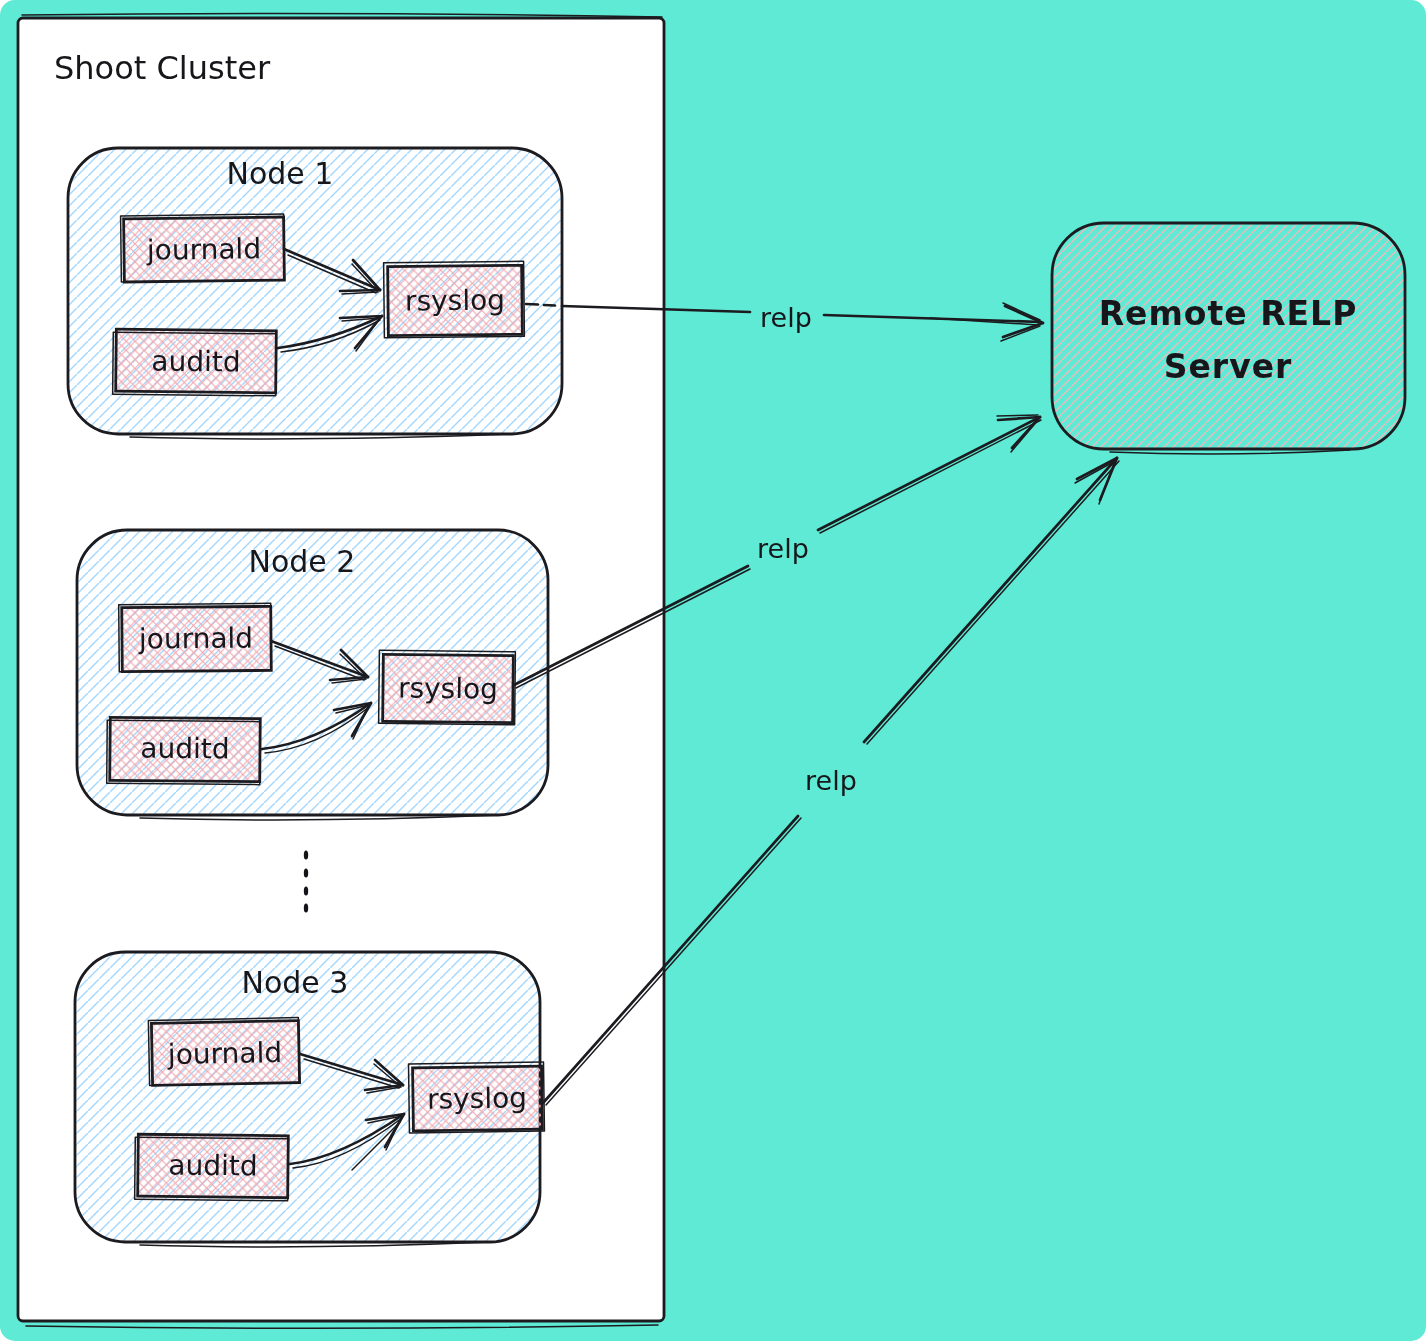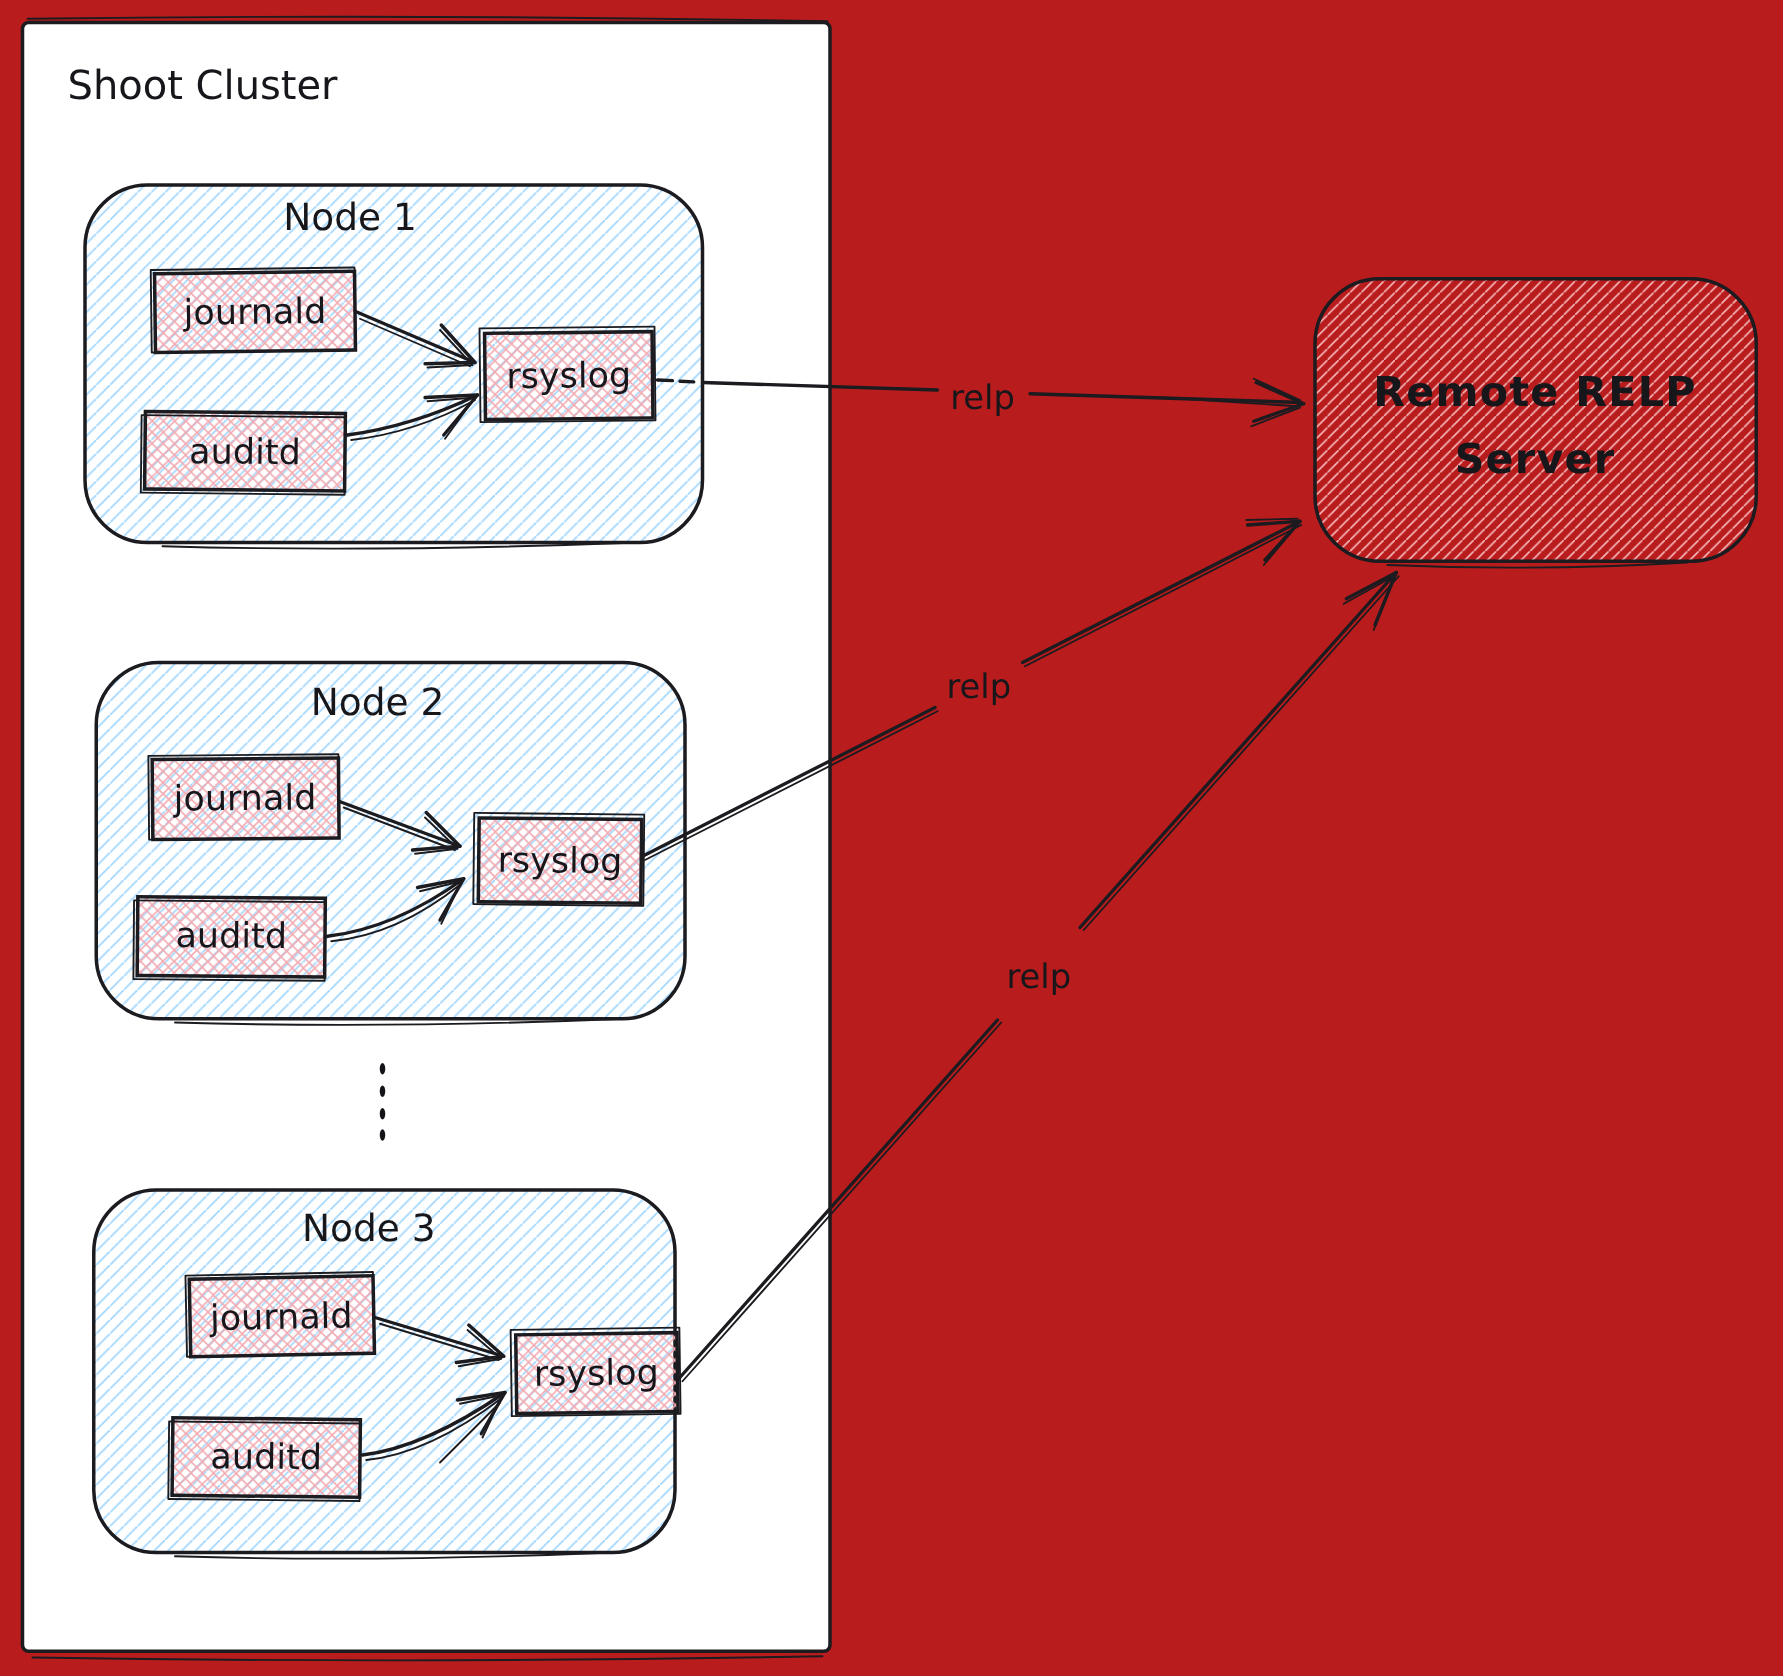--- a/index.html
+++ b/index.html
@@ -1,16 +1,16 @@
 <!DOCTYPE html>
 <html><head>
 <meta charset="utf-8">
 <style>
   html,body{margin:0;padding:0;background:#ffffff;}
-  .stage{position:relative;width:1426px;height:1341px;background:#b91c1c;overflow:hidden;}
+  .stage{position:relative;width:1426px;height:1341px;background:#5eead4;overflow:hidden;border-radius:15px;}
   svg{display:block;}
   
   .ink{fill:none;stroke:#1b1b20;stroke-width:2.7;stroke-linecap:round;stroke-linejoin:round;}
   .ink-thin{fill:none;stroke:#1b1b20;stroke-width:1.5;stroke-linecap:round;stroke-linejoin:round;}
   .box{stroke:#1b1b20;stroke-width:2.8;}
   .dot{fill:#141418;stroke:none;}
   
   text{font-family:"DejaVu Sans","Liberation Sans",sans-serif;fill:#17171b;}
   .t-cluster{font-size:32px;}
   .t-node{font-size:30px;}

